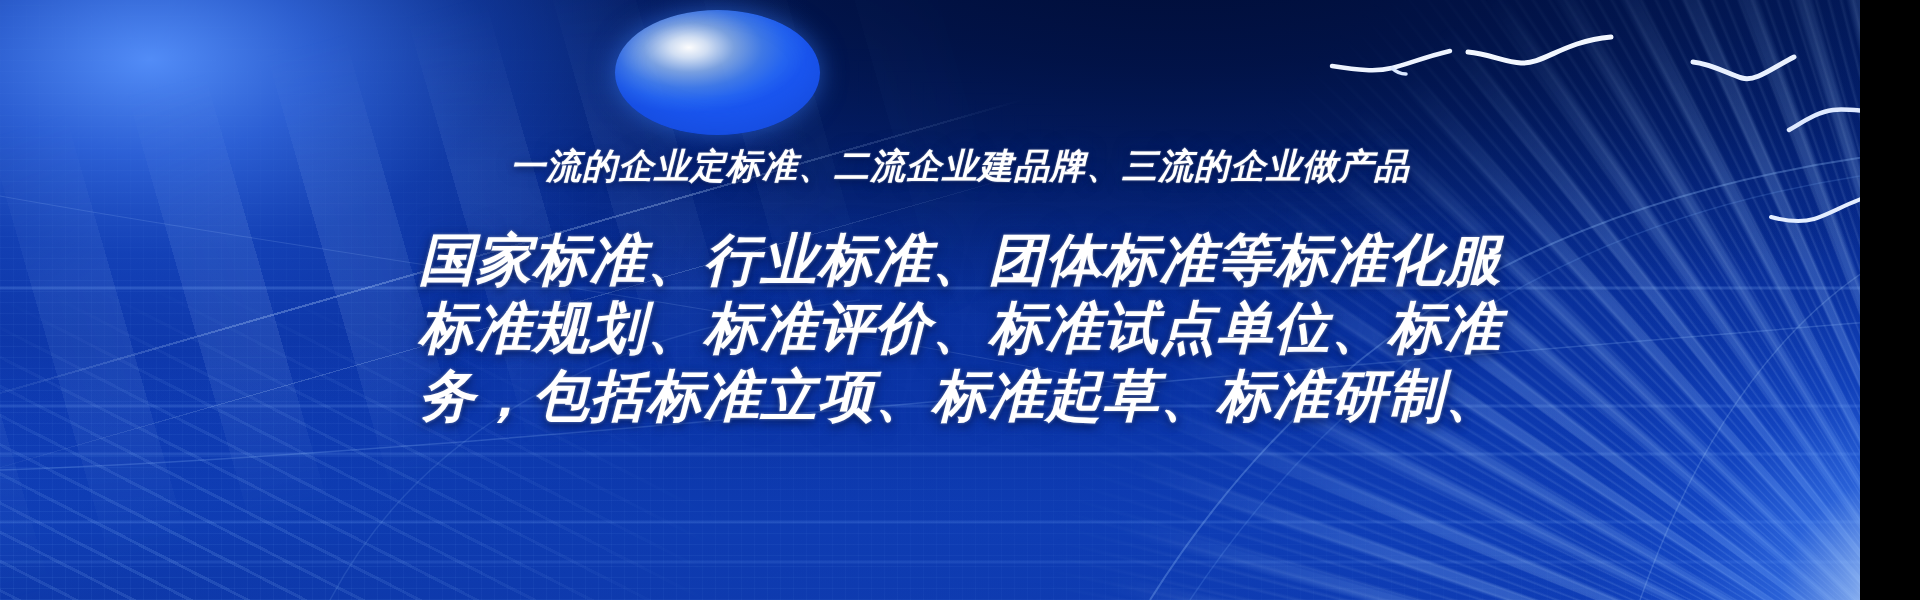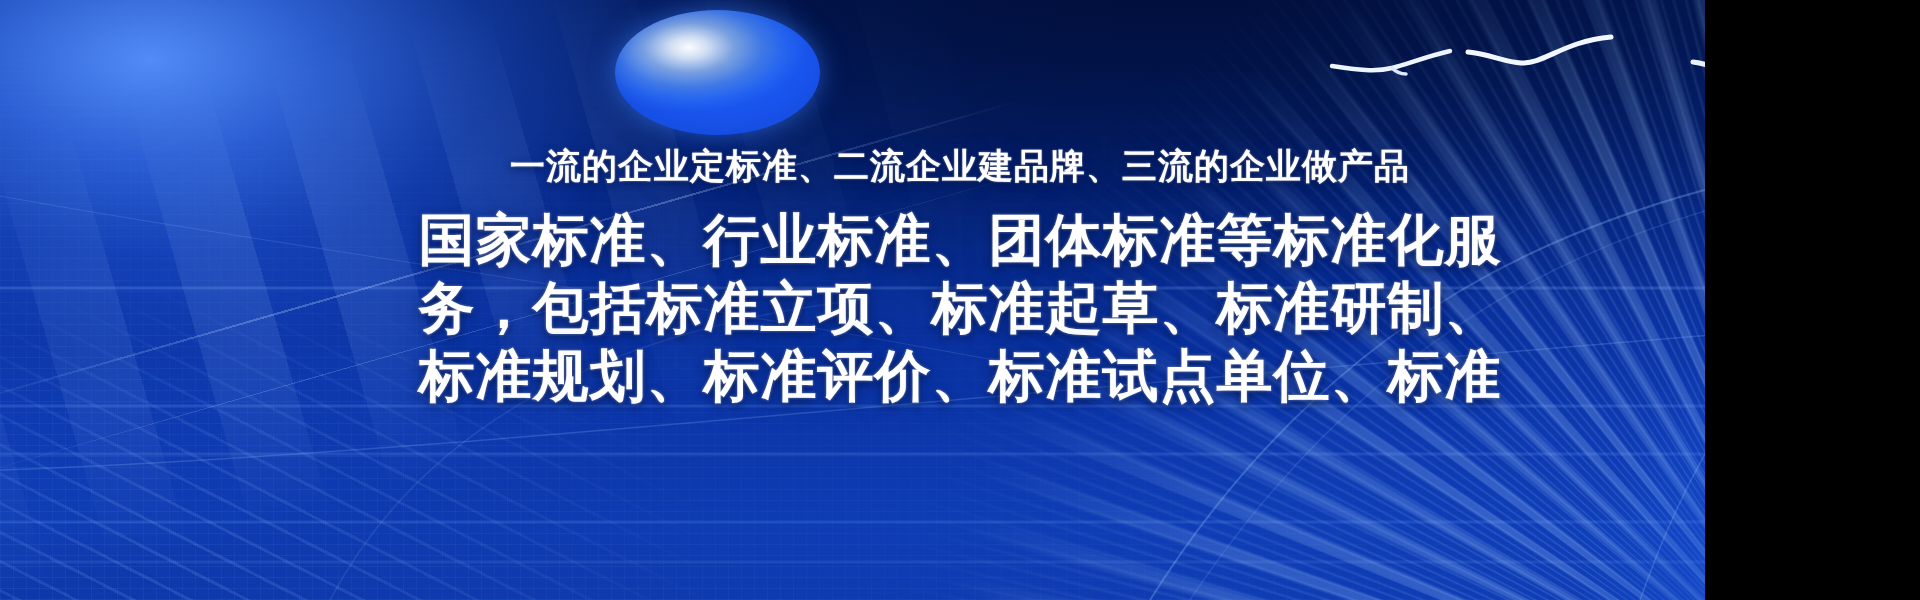--- a/index.html
+++ b/index.html
@@ -3,25 +3,26 @@
 <meta charset="utf-8">
 <title>Standardization Service Banner</title>
 <style>
   html, body {
     margin: 0;
     padding: 0;
     background: #000;
   }
   #banner {
     position: relative;
-    width: 1705px;
+    width: 1860px;
     height: 600px;
     overflow: hidden;
     font-family: "Liberation Sans", "DejaVu Sans", sans-serif;
     background: #4d7c0f;
+    font-style: italic;
   }
 
   
   .layer {
     position: absolute;
     inset: 0;
     pointer-events: none;
   }
 
   
@@ -268,21 +269,21 @@
     letter-spacing: 1px;
     color: #ffffff;
     white-space: nowrap;
     text-shadow:
       0 0 2px rgba(255,255,255,0.55),
       0 2px 7px rgba(0, 18, 70, 0.85),
       0 0 18px rgba(10, 40, 130, 0.6);
   }
 
   .body-block {
-    margin-top: 16px;
+    margin-top: 36px;
     width: 1300px;
     text-align: center;
   }
   .body-line {
     font-size: 56px;
     font-weight: 700;
     line-height: 68px;
     color: #ffffff;
     letter-spacing: 1px;
     white-space: nowrap;
@@ -353,19 +354,19 @@
       <path d="M3,22 C18,26 32,28 46,24 C60,20 76,10 96,3" fill="none" stroke="#e4eeff" stroke-width="4" stroke-linecap="round"></path>
     </svg>
   </div>
 
   <div class="text-stack">
 
     <div class="headline">一流的企业定标准、二流企业建品牌、三流的企业做产品</div>
 
     <div class="body-block">
       <div class="body-line">国家标准、行业标准、团体标准等标准化服</div>
+      <div class="body-line">标准规划、标准评价、标准试点单位、标准</div>
       <div class="body-line">务，包括标准立项、标准起草、标准研制、</div>
-      <div class="body-line">标准规划、标准评价、标准试点单位、标准</div>
     </div>
 
   </div>
 
 </div>
 
 </body></html>

